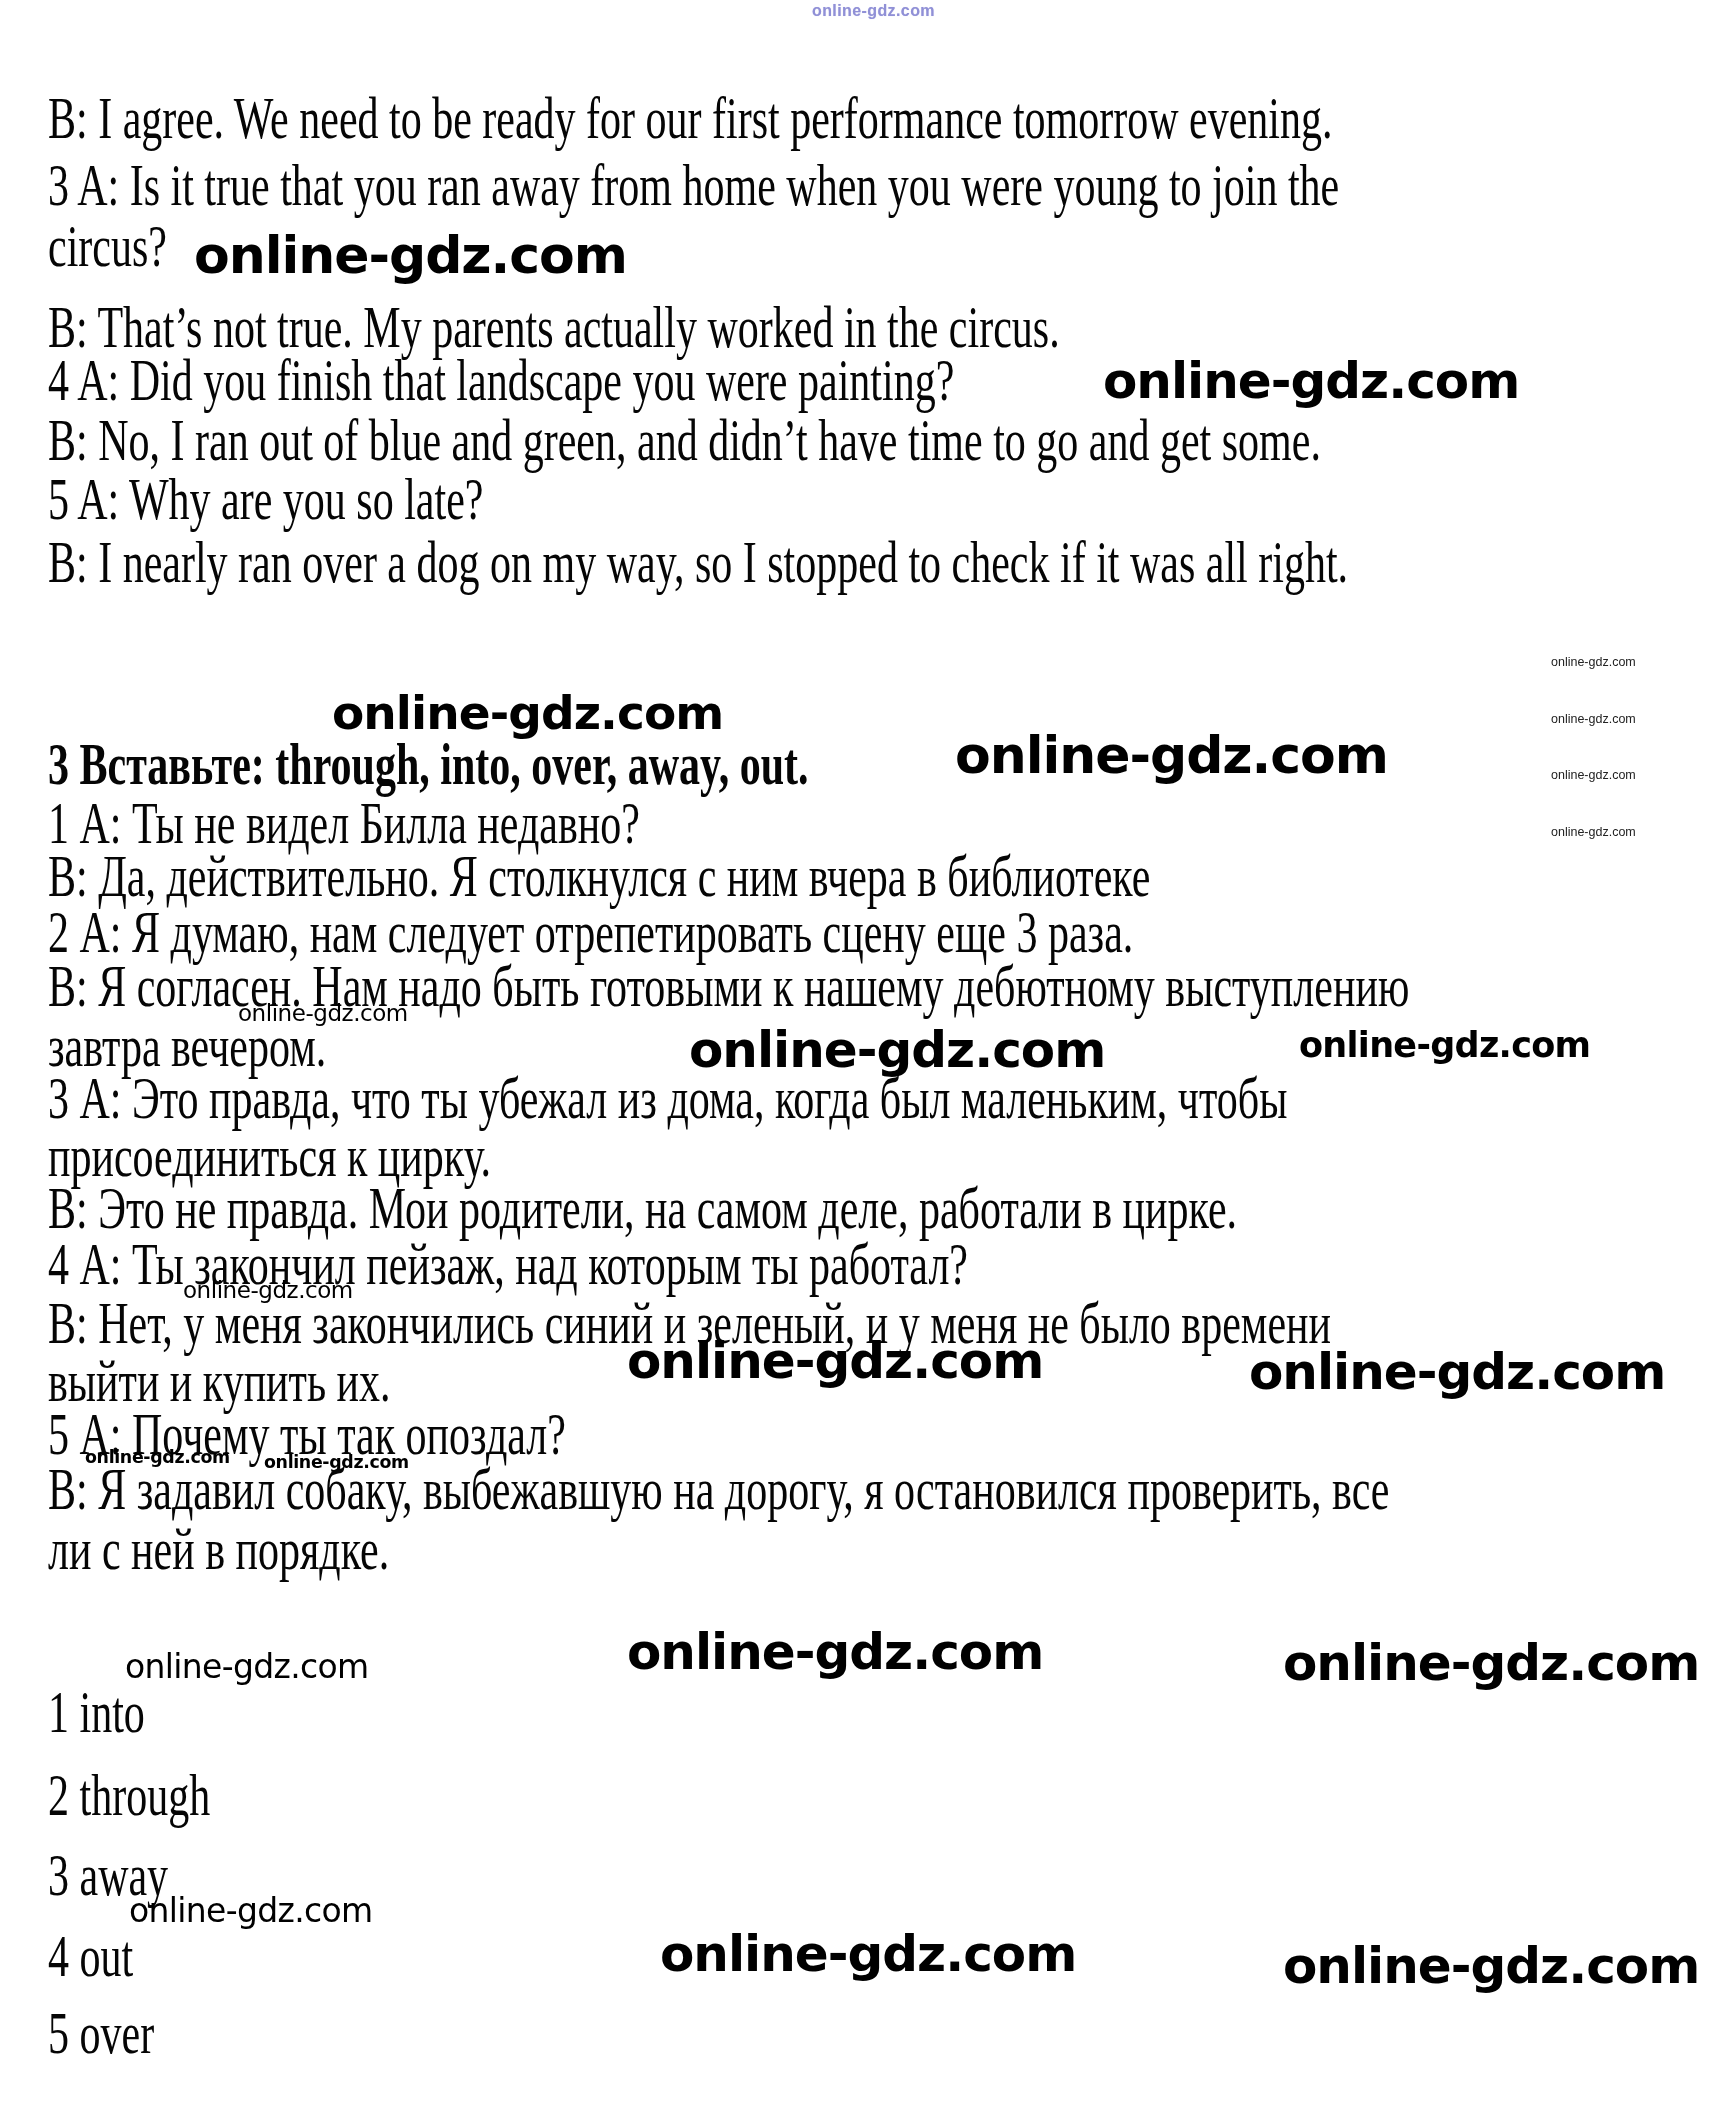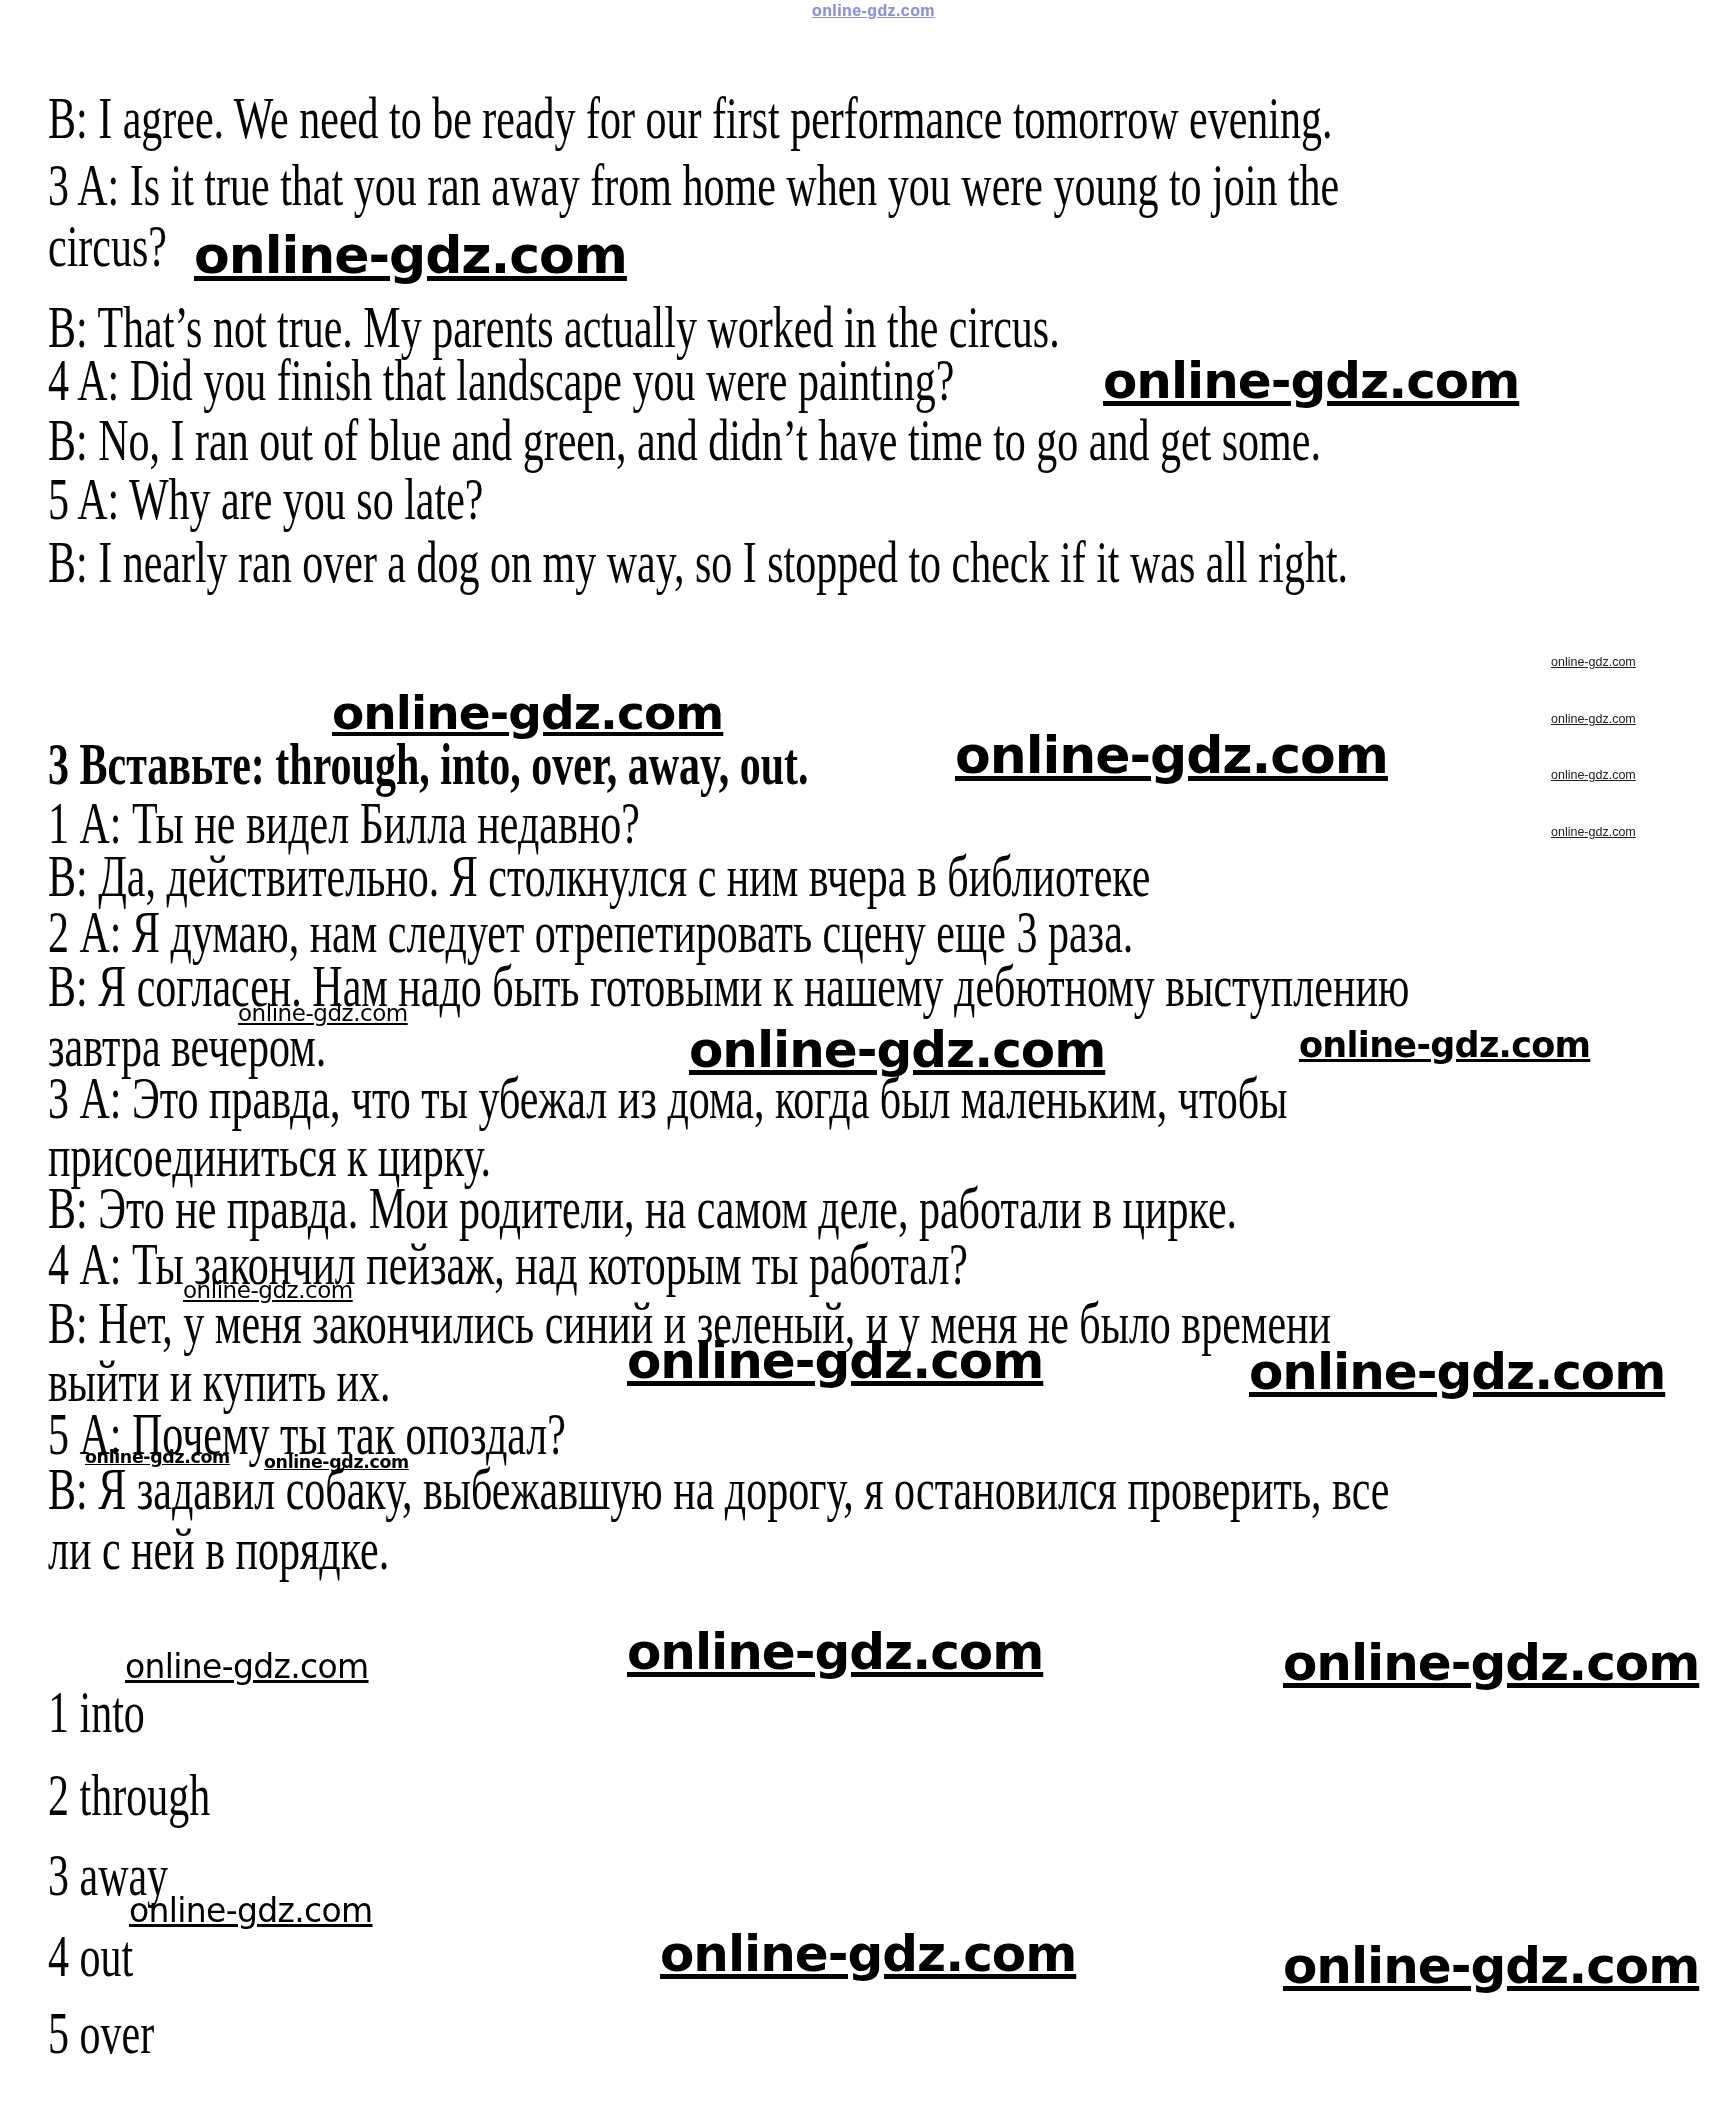--- a/index.html
+++ b/index.html
@@ -14,21 +14,20 @@
     font-size:60px;line-height:1;color:#050505;
     white-space:nowrap;
     transform:scaleX(0.70);transform-origin:0 0;
   }
   .bold{font-weight:700;}
   
   .wm{
     position:absolute;line-height:1;white-space:nowrap;color:#000;
     font-family:"DejaVu Sans",sans-serif;
     letter-spacing:-0.02em;
-    text-decoration:underline;
   }
   .wm-light{color:#222;font-family:"Liberation Sans",sans-serif;letter-spacing:0;}
   .wm-top{
     color:#9090d6;font-family:"Liberation Sans",sans-serif;
     font-weight:700;letter-spacing:0.4px;
     text-shadow:0 0 0.8px #c8c8ee;
   }
 </style>
 </head>
 <body>

